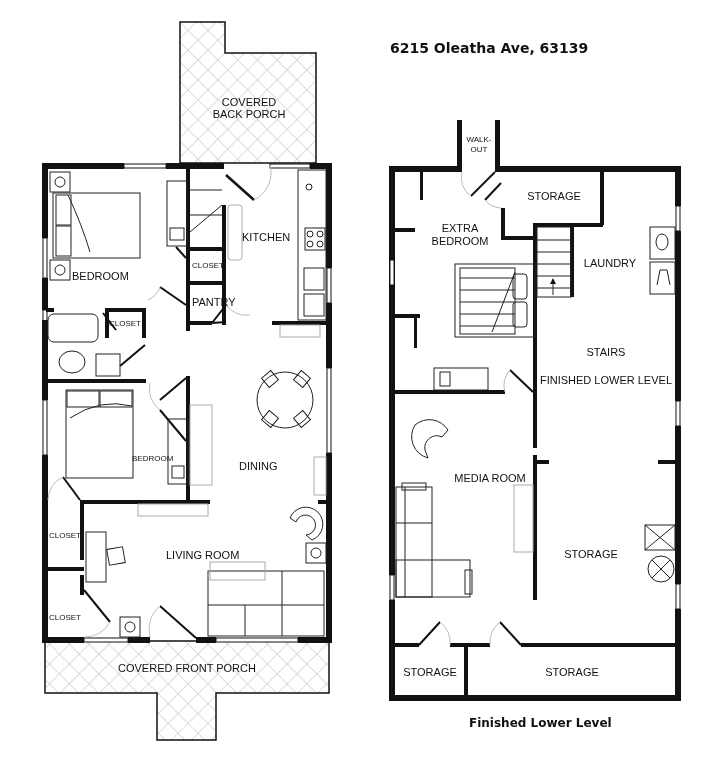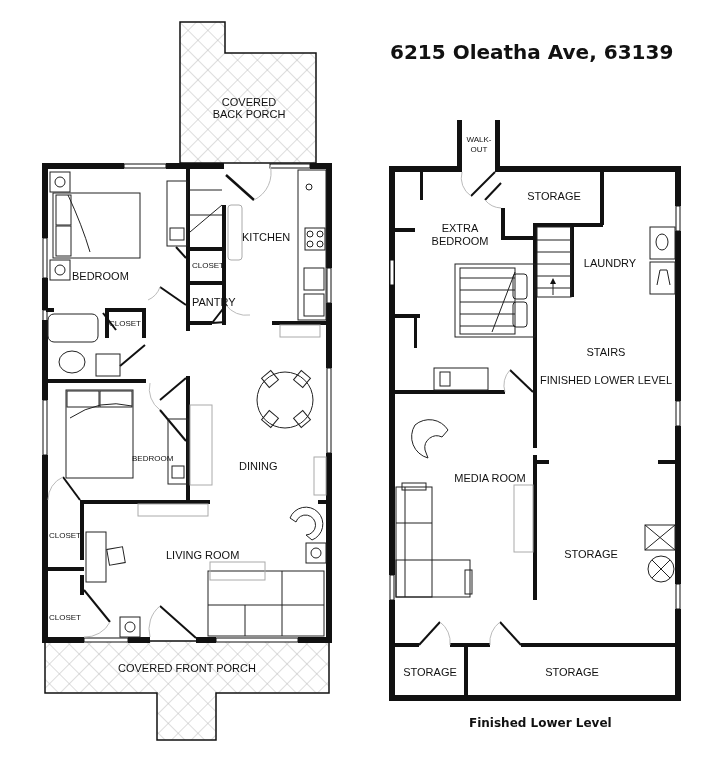--- a/index.html
+++ b/index.html
@@ -1,18 +1,18 @@
 <!DOCTYPE html>
 <html><head>
 <meta charset="utf-8">
 <style>
   html, body { margin: 0; padding: 0; background: #ffffff; }
   body { width: 719px; height: 768px; position: relative; overflow: hidden; font-family: "Liberation Sans", sans-serif; }
   svg { position: absolute; left: 0; top: 0; }
-  .title { position: absolute; left: 390px; top: 40px; font-family: "DejaVu Sans", sans-serif; font-weight: bold; font-size: 20px; color: #111; white-space: nowrap; }
+  .title { position: absolute; left: 390px; top: 40px; font-family: "DejaVu Sans", sans-serif; font-weight: bold; font-size: 14px; color: #111; white-space: nowrap; }
   .caption { position: absolute; left: 469px; top: 716px; font-family: "DejaVu Sans", sans-serif; font-weight: bold; font-size: 12px; color: #111; white-space: nowrap; }
   .lbl { font-family: "Liberation Sans", sans-serif; font-size: 11px; fill: #111; }
   .lbl-s { font-family: "Liberation Sans", sans-serif; font-size: 8px; fill: #111; }
   .wall { fill: #111; }
   .thin { fill: none; stroke: #222; stroke-width: 1; }
   .gray { fill: none; stroke: #aaa; stroke-width: 1; }
   .arc { fill: none; stroke: #bbb; stroke-width: 1; }
 </style>
 </head>
 <body>

